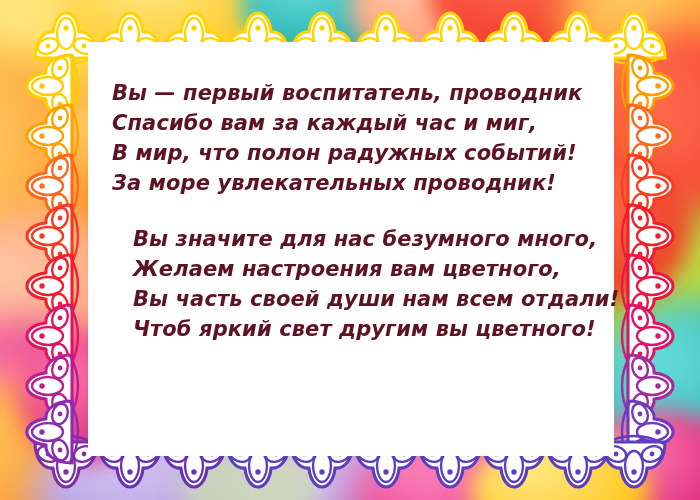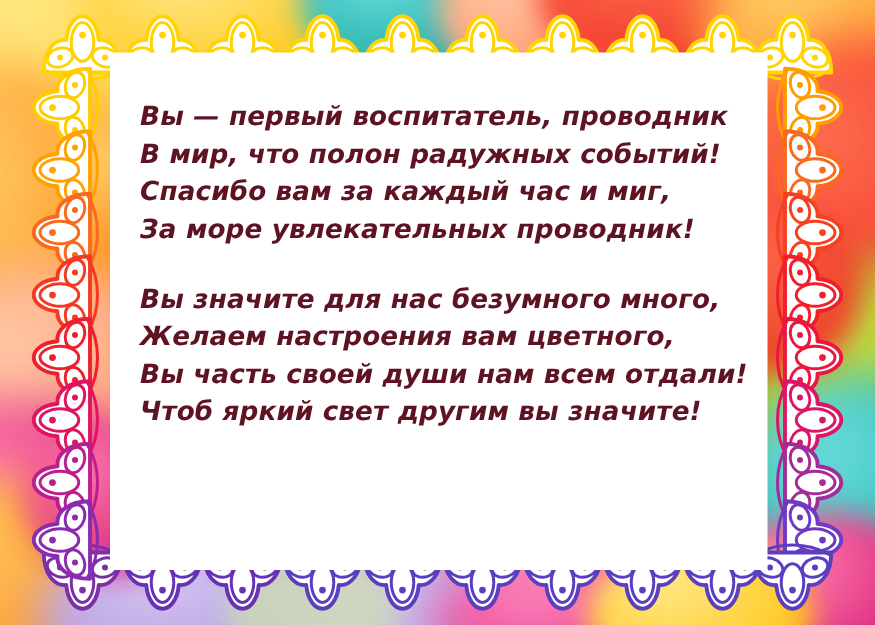--- a/index.html
+++ b/index.html
@@ -51,21 +51,21 @@
   .poem {
     position: absolute;
     left: 112px;
     top: 78px;
     width: 490px;
   }
 
   .stanza {
     margin: 0 0 26px 0;
   }
-  .stanza:last-child { margin-bottom: 0; }
+  .stanza:last-child { margin-bottom: 0; margin-left: 21px; }
 
   .poem-line {
     font-family: "DejaVu Sans", sans-serif;
     font-style: italic;
     font-weight: bold;
     font-size: 21px;
     line-height: 30px;
     color: #5e1322;
     white-space: nowrap;
     letter-spacing: 0.1px;
@@ -294,27 +294,27 @@
       </g>
     </svg>
   </div>
 
   <div class="card-white"></div>
 
   <div class="poem">
 
     <div class="stanza">
       <div class="poem-line">Вы — первый воспитатель, проводник</div>
+      <div class="poem-line">Спасибо вам за каждый час и миг,</div>
       <div class="poem-line">В мир, что полон радужных событий!</div>
-      <div class="poem-line">Спасибо вам за каждый час и миг,</div>
       <div class="poem-line">За море увлекательных проводник!</div>
     </div>
 
     <div class="stanza">
       <div class="poem-line">Вы значите для нас безумного много,</div>
       <div class="poem-line">Желаем настроения вам цветного,</div>
       <div class="poem-line">Вы часть своей души нам всем отдали!</div>
-      <div class="poem-line">Чтоб яркий свет другим вы значите!</div>
+      <div class="poem-line">Чтоб яркий свет другим вы цветного!</div>
     </div>
 
   </div>
 
 </div>
 
 </body></html>

